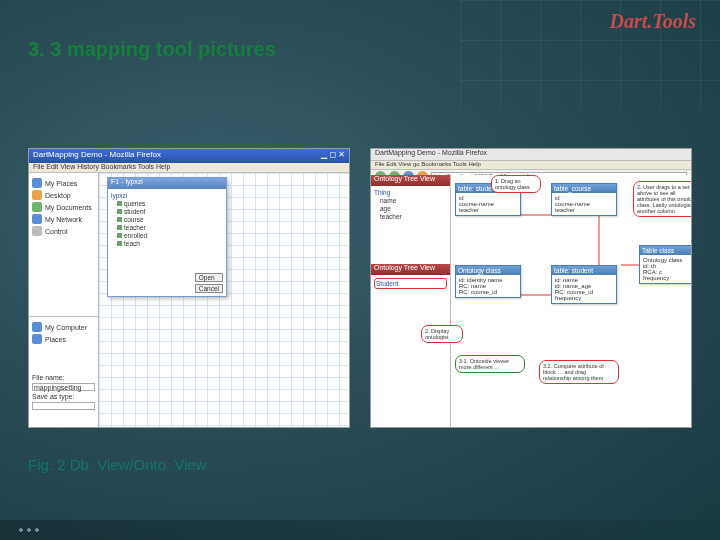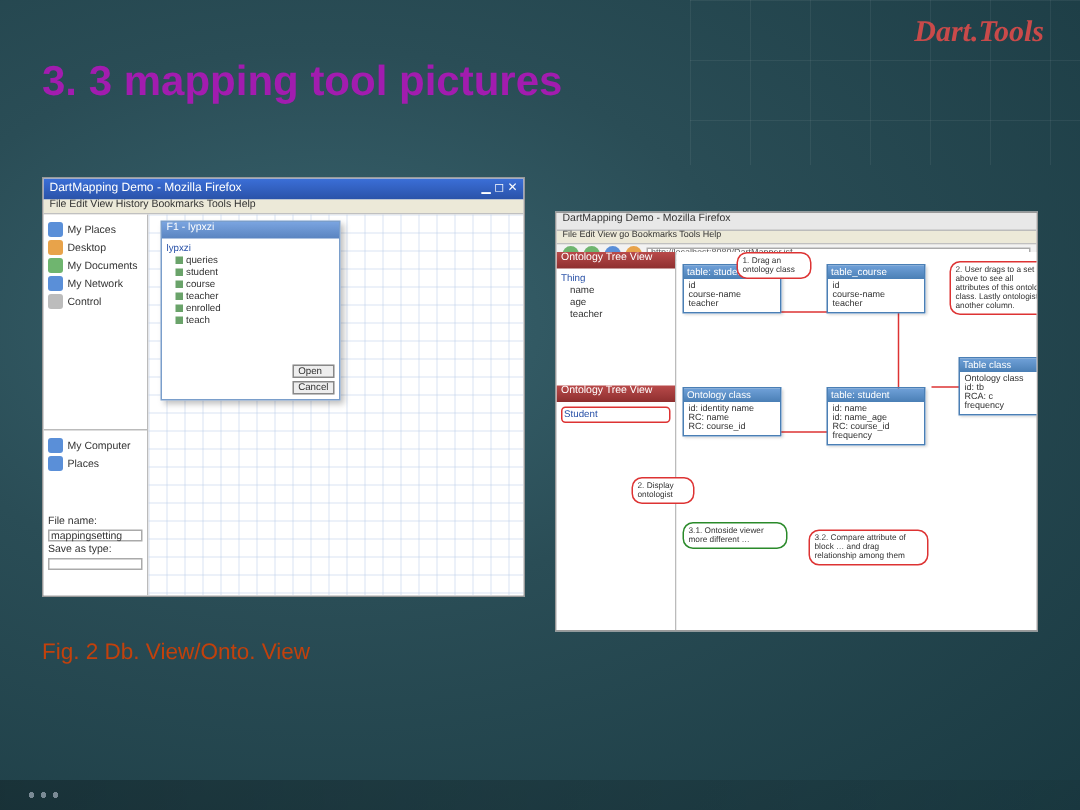--- a/index.html
+++ b/index.html
@@ -27,43 +27,42 @@
     top: 10px; right: 24px;
     color: #c94a4a;
     font-style: italic;
     font-weight: bold;
     font-size: 20px;
     font-family: "Times New Roman", serif;
   }
   .title {
     position: absolute;
     top: 38px; left: 28px;
-    color: #a21caf;
-    font-size: 28px;
+    color: #15803d;
+    font-size: 20px;
     font-weight: bold;
   }
   .figs {
     position: absolute;
-    top: 118px; left: 28px; right: 28px;
+    top: 148px; left: 28px; right: 28px;
     display: flex;
     gap: 20px;
-    align-items: center;
   }
   .fig { flex: 1; }
   .shot {
     background: #ededed;
     border: 1px solid #999;
     height: 280px;
     position: relative;
     overflow: hidden;
     font-size: 7px;
     color: #333;
   }
   .caption {
-    color: #c2410c;
+    color: #0f766e;
     font-size: 15px;
     margin-top: 28px;
   }
   
   .f2-titlebar {
     height: 14px;
     background: linear-gradient(#3b6fd8, #2a52a8);
     color: #fff;
     font-size: 8px;
     padding: 1px 4px;

